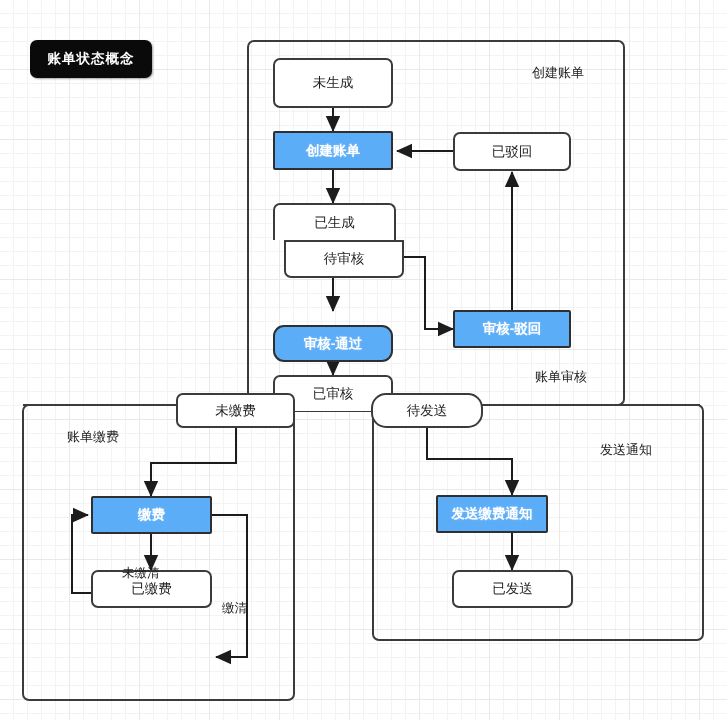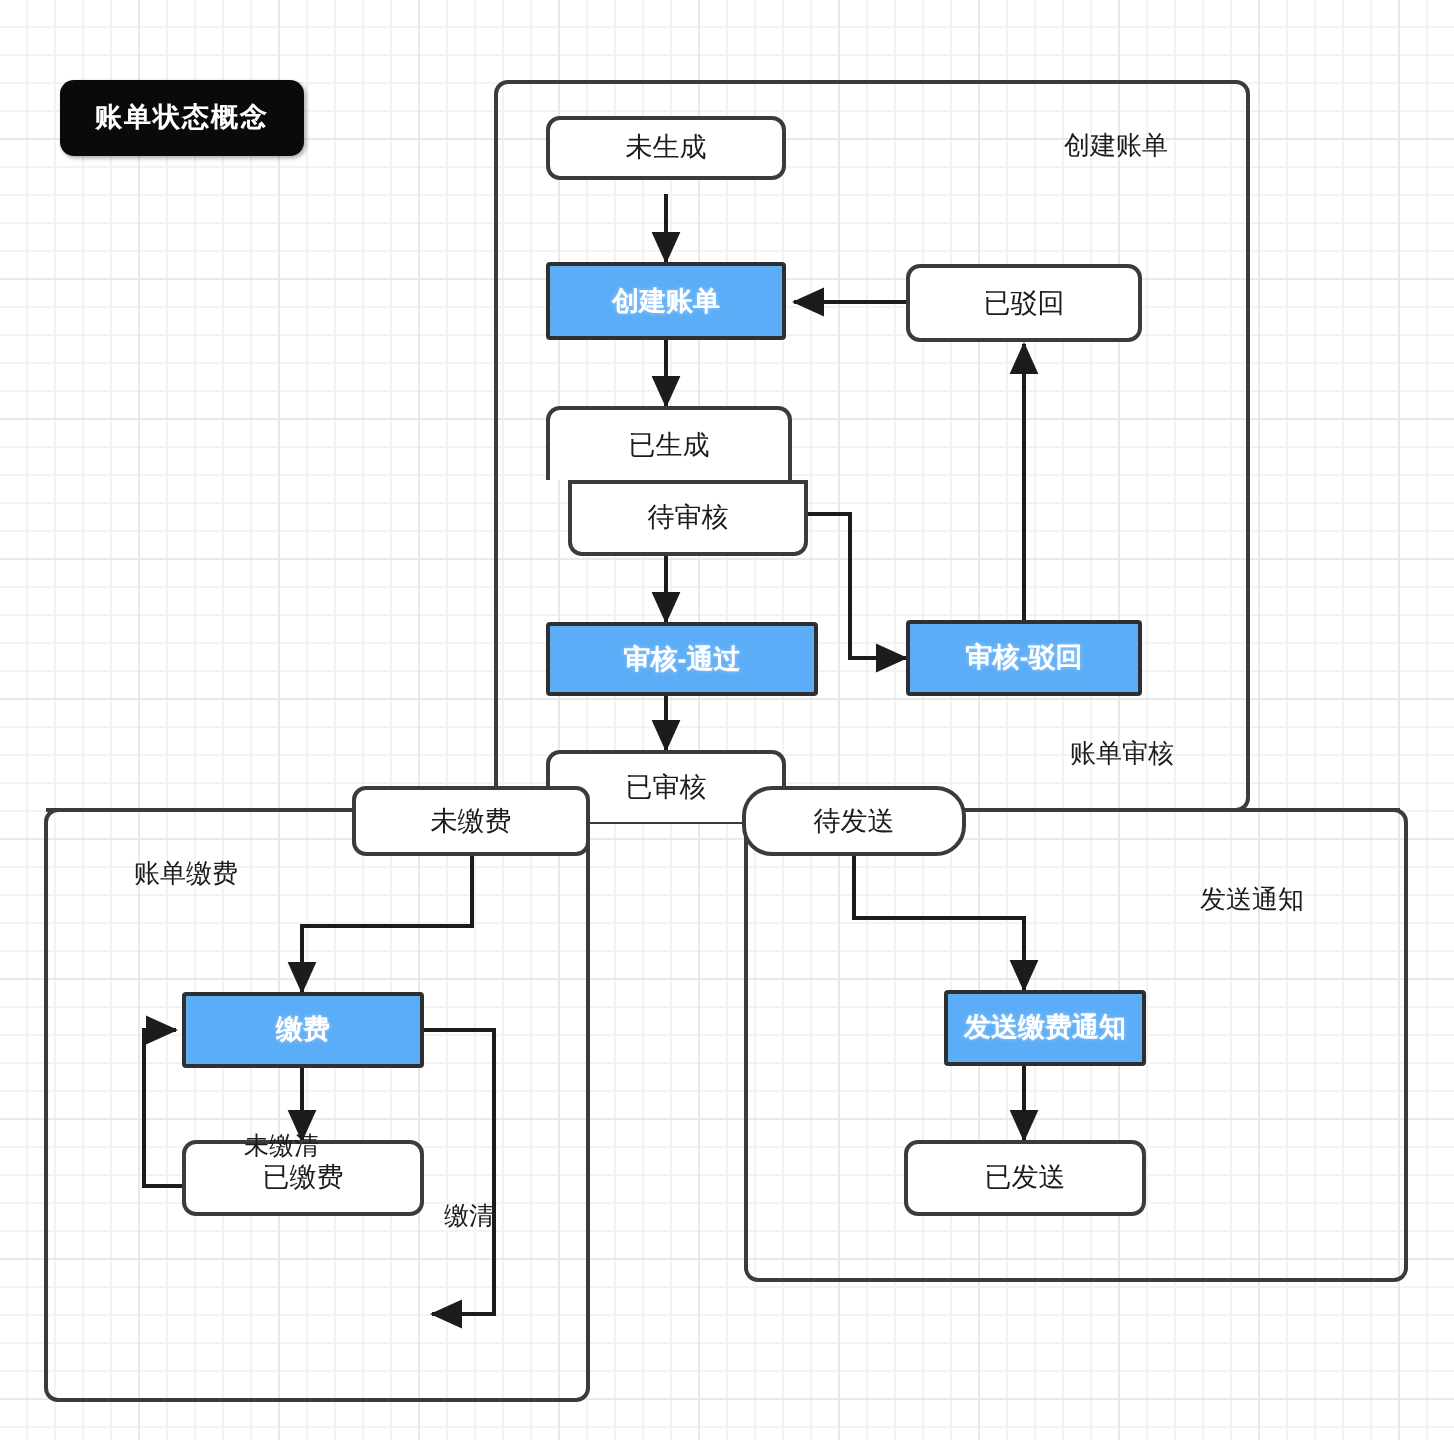--- a/index.html
+++ b/index.html
@@ -133,41 +133,41 @@
   <div class="group-label" style="left:535px;top:368px;">账单审核</div>
 
   <div class="group" style="left:22px;top:404px;width:269px;height:293px;"></div>
   <div class="group-label" style="left:67px;top:428px;">账单缴费</div>
 
   <div class="group" style="left:372px;top:404px;width:328px;height:233px;"></div>
   <div class="group-label" style="left:600px;top:441px;">发送通知</div>
 
   <div class="title-badge" style="left:30px;top:40px;width:122px;height:38px;text-align:center;">账单状态概念</div>
 
-  <div class="node sq" style="left:273px;top:58px;width:120px;height:32px;">
+  <div class="node sq" style="left:273px;top:58px;width:120px;height:50px;">
     <span>未生成</span>
   </div>
 
   <div class="node blue" style="left:273px;top:131px;width:120px;height:39px;">
     <span>创建账单</span>
   </div>
 
   <div class="node sq" style="left:453px;top:132px;width:118px;height:39px;text-align:right;">
     <span>已驳回</span>
   </div>
 
   <div class="node sq" style="left:273px;top:203px;width:123px;height:37px;border-radius:7px 7px 0 0;border-bottom:none;">
     <span>已生成</span>
   </div>
 
   <div class="node sq" style="left:273px;top:240px;width:120px;height:38px;border-radius:0 0 7px 7px;margin-left:11px;">
     <span>待审核</span>
   </div>
 
-  <div class="node blue" style="left:273px;top:311px;width:136px;height:37px;">
+  <div class="node blue" style="left:273px;top:325px;width:120px;height:37px;border-radius:11px;">
     <span>审核-通过</span>
   </div>
 
   <div class="node blue" style="left:453px;top:310px;width:118px;height:38px;">
     <span>审核-驳回</span>
   </div>
 
   <div class="node sq" style="left:273px;top:375px;width:120px;height:36px;border-radius:7px 7px 0 0;border-bottom:none;">
     <span>已审核</span>
   </div>
@@ -182,21 +182,21 @@
 
   <div class="node blue" style="left:91px;top:496px;width:121px;height:38px;">
     <span>缴费</span>
   </div>
 
   <div class="node sq" style="left:91px;top:570px;width:121px;height:38px;">
     <span>已缴费</span>
   </div>
 
 
-  <div class="node blue" style="left:472px;top:495px;width:101px;height:38px;align-items:center;">
+  <div class="node blue" style="left:436px;top:495px;width:112px;height:38px;align-items:center;">
     <span>发送缴费通知</span>
   </div>
 
   <div class="node sq" style="left:452px;top:570px;width:121px;height:38px;">
     <span>已发送</span>
   </div>
 
   <div class="edge-label" style="left:122px;top:545px;">未缴清</div>
   <div class="edge-label" style="left:222px;top:580px;">缴清</div>
 

